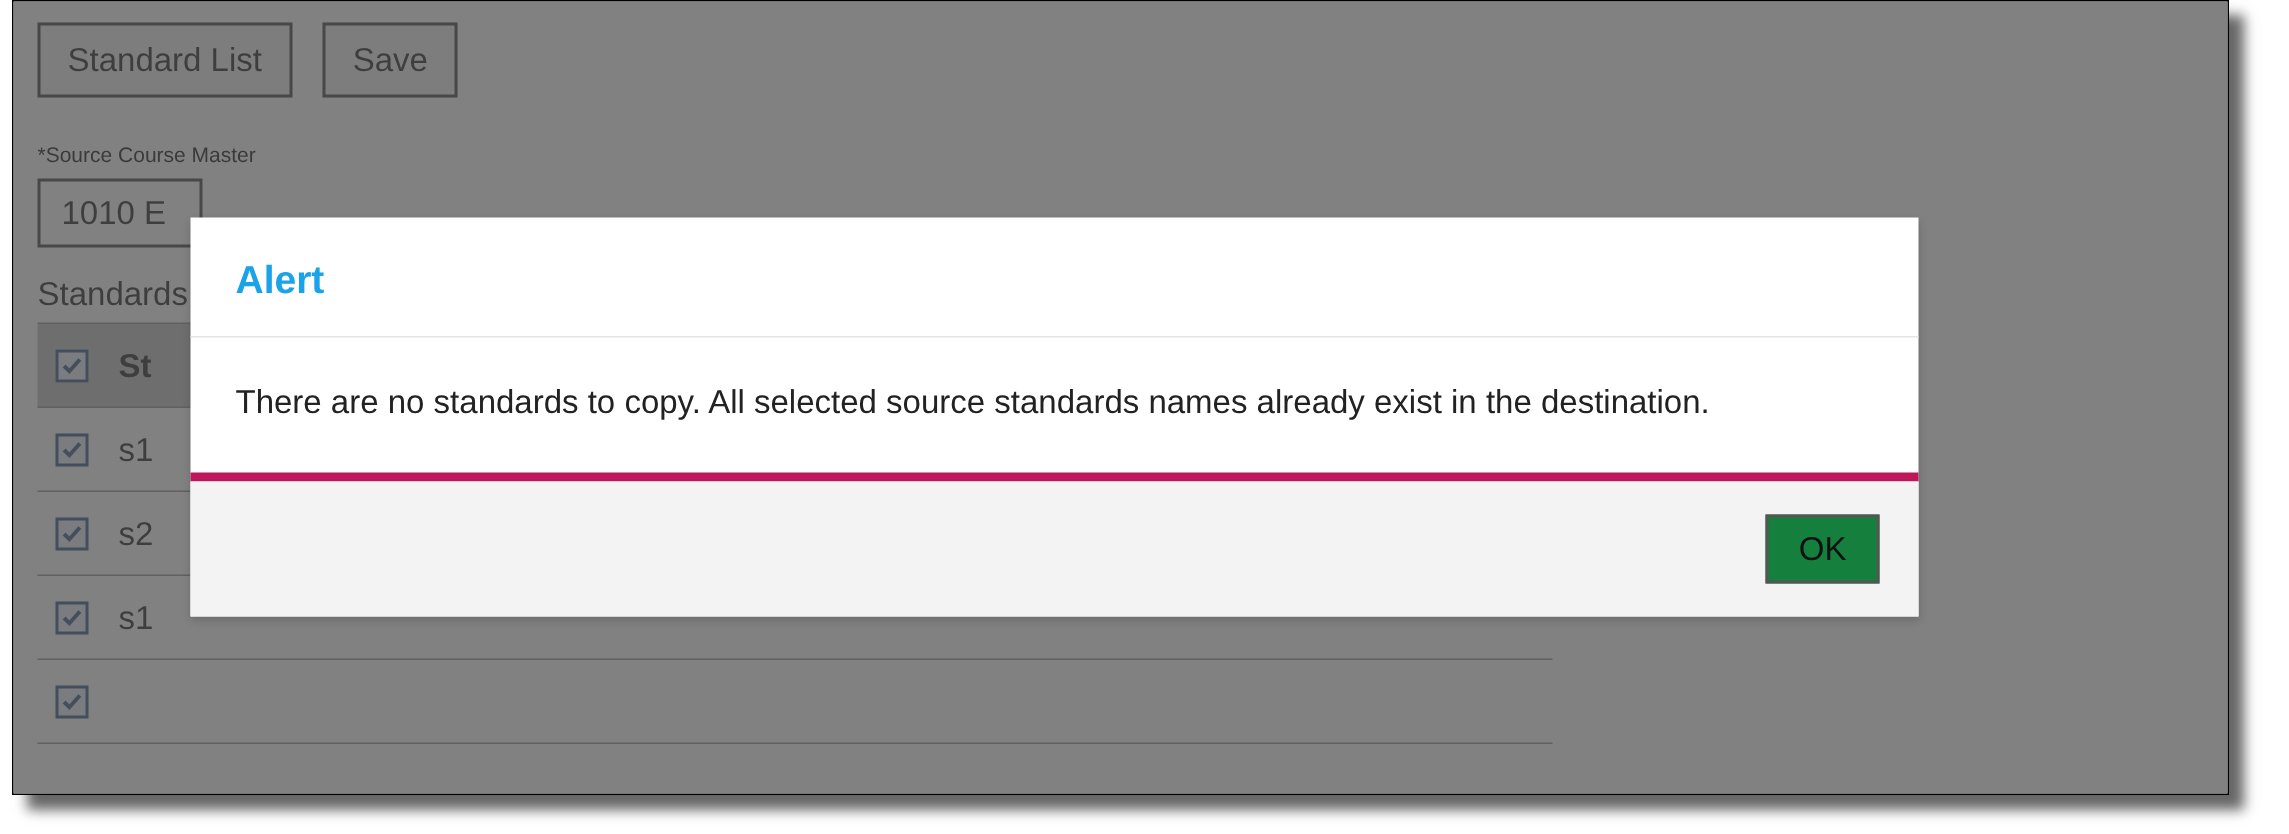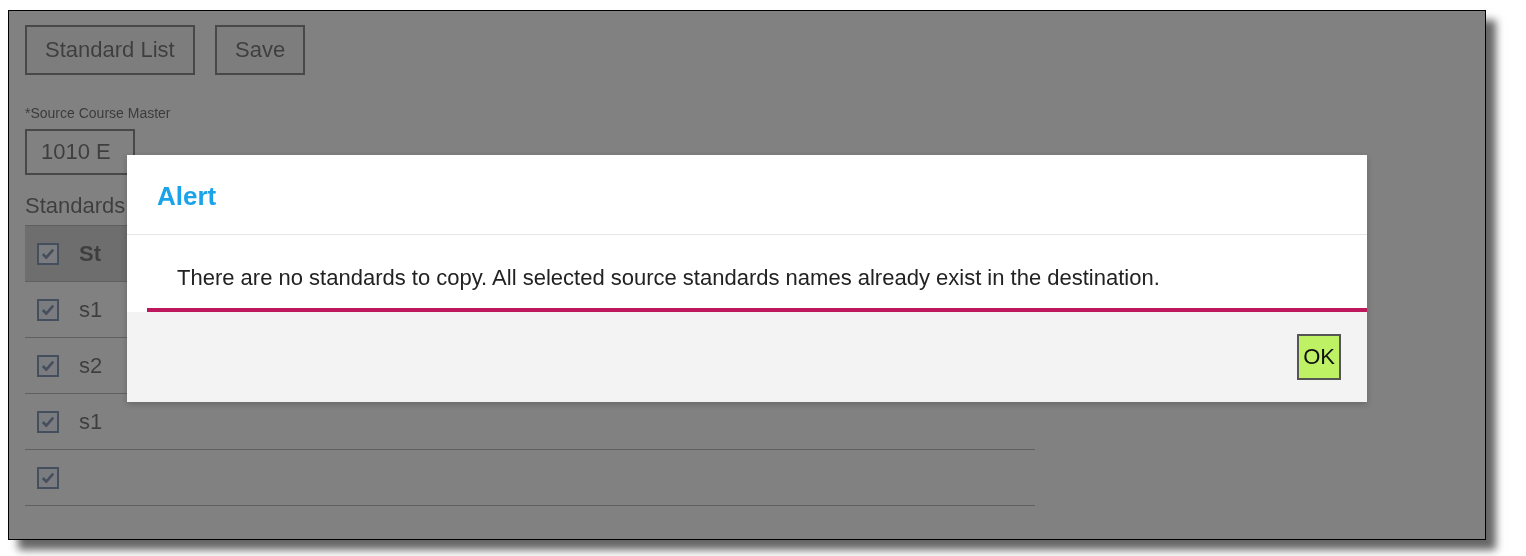--- a/index.html
+++ b/index.html
@@ -8,21 +8,21 @@
     font-family: Arial, Helvetica, sans-serif;
     background: #fff;
     width: 1526px;
     height: 556px;
     position: relative;
     overflow: hidden;
   }
   .stage {
     position: absolute;
     left: 8px;
-    top: 10px;
+    top: 0;
     width: 1478px;
     height: 530px;
     background: #fff;
     border: 1px solid #000;
     box-shadow: 10px 10px 8px rgba(0,0,0,0.6);
     overflow: hidden;
   }
   .overlay {
     position: absolute;
     inset: 0;
@@ -83,52 +83,51 @@
     margin-right: 20px;
   }
   .cb svg { width: 14px; height: 14px; display: block; }
   .std-name { font-size: 22px; color: #111; text-align: right; }
 
   
   .modal {
     position: absolute;
     left: 118px;
     top: 144px;
-    width: 1240px;
+    width: 1152px;
     background: #fff;
     box-shadow: 0 2px 6px rgba(0,0,0,0.2);
     z-index: 10;
   }
   .modal-header {
     padding: 26px 30px 22px 30px;
     border-bottom: 1px solid #e5e5e5;
   }
   .modal-title {
     color: #1aa3e8;
     font-size: 26px;
     font-weight: bold;
   }
   .modal-body {
-    padding: 30px 30px 17px 30px;
+    padding: 30px 30px 34px 30px;
     font-size: 22px;
     color: #222;
-    border-bottom: 4px solid #be185d;
-    margin-left: 20px;
+    border-bottom: 6px solid #be185d;
   }
   .modal-footer {
     background: #f3f3f3;
     padding: 22px 26px;
     display: flex;
     justify-content: flex-end;
   }
   .ok-btn {
     border: 2px solid #555;
-    background: #bef264;
+    background: #15803d;
     font-size: 22px;
-    padding: 8px 4px;
+    padding: 8px 20px;
     color: #111;
   }
 </style>
 </head>
 <body>
 
 <div class="stage">
   <div class="content">
     <button class="btn">Standard List</button>
     <button class="btn">Save</button>

